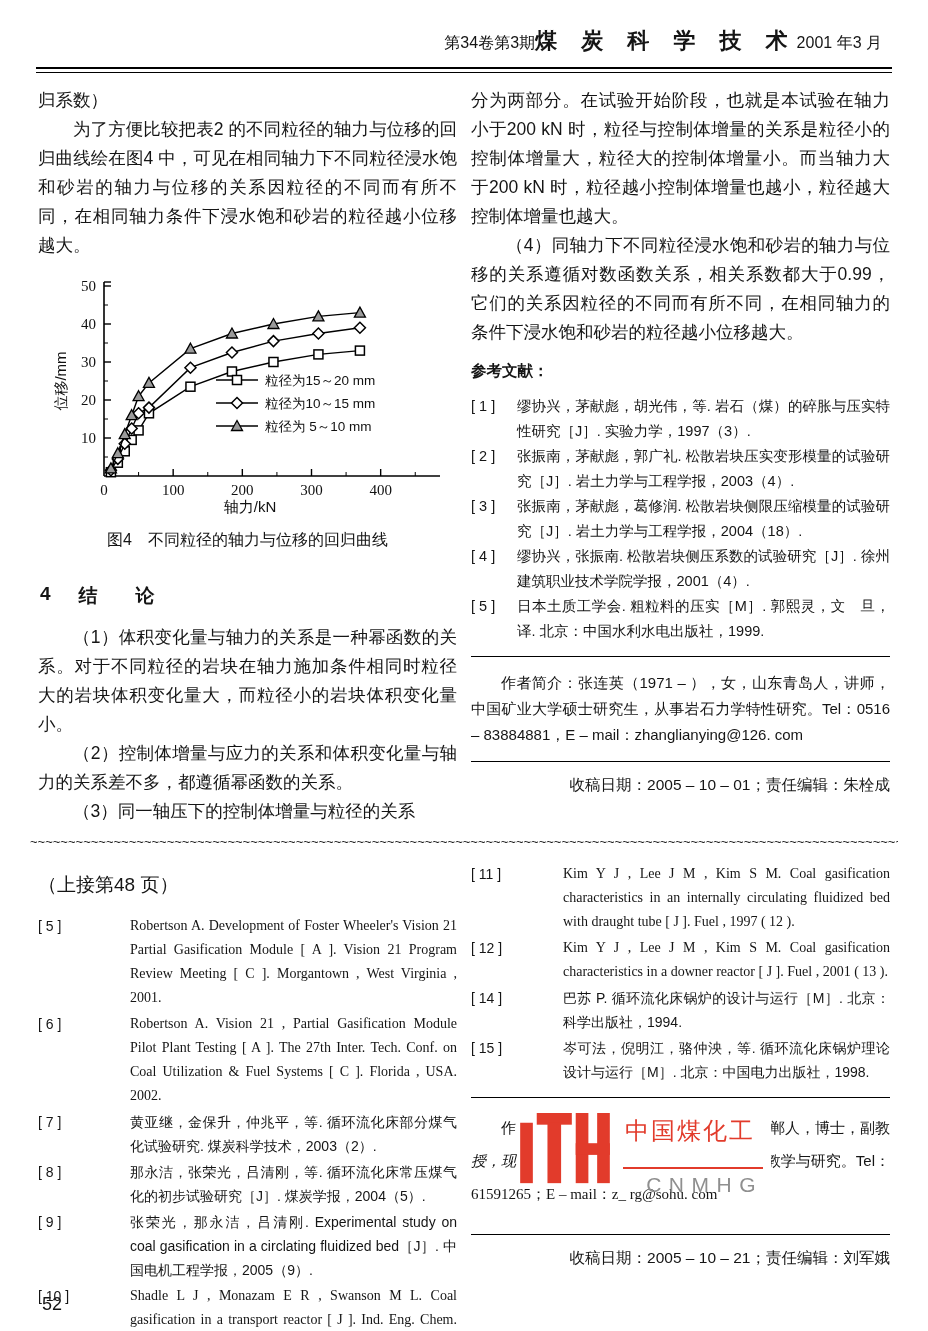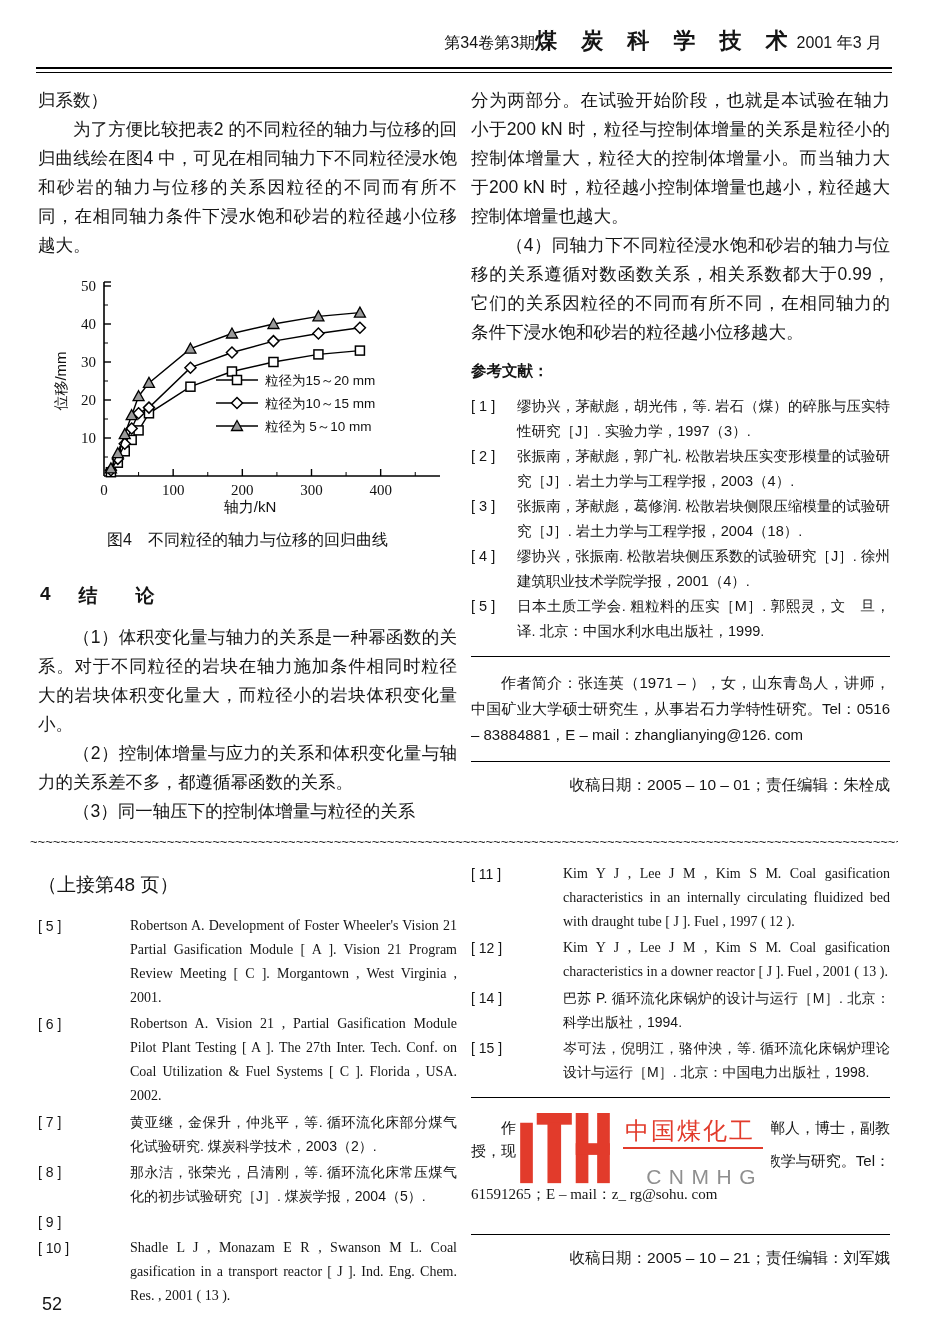--- a/index.html
+++ b/index.html
@@ -25,27 +25,27 @@
   .small .ref-label{width:52px;}
   .thin-rule{border-top:1.3px solid #000;margin:13px 0;}
   .bio{font-size:15px;line-height:26px;text-indent:2em;text-align:justify;margin:0;}
   .received{font-size:15.5px;text-align:right;margin:8px 0 0;}
   .wavy{height:13px;overflow:hidden;margin:10px 30px 8px;font-size:13px;line-height:11px;white-space:nowrap;letter-spacing:0;}
   .cont-note{font-size:19px;margin:10px 0 16px;}
   .pbio{position:relative;height:110px;margin-top:0;font-size:15px;}
   .pb{position:absolute;white-space:nowrap;}
   .pb-l1{top:8px;left:30px;}
   .pb-r1{top:8px;right:0;}
-  .pb-l2{top:31px;left:0;}
+  .pb-l2{top:41px;left:0;font-style:italic;}
   .pb-r2{top:41px;right:0;}
   .pb-l3{top:74px;left:0;}
   .logo{position:absolute;left:48px;top:2px;width:252px;height:76px;background:#fff;display:flex;gap:12px;align-items:stretch;}
   .mono{fill:var(--logo-red,#e23b2b);}
   .logo-text{display:flex;flex-direction:column;justify-content:space-between;padding-top:2px;}
-  .logo-cn{color:var(--logo-red,#e23b2b);font-size:24px;letter-spacing:2px;border-bottom:2.5px solid var(--logo-red,#e23b2b);padding:0 8px 0 2px;}
+  .logo-cn{color:var(--logo-red,#e23b2b);font-size:24px;letter-spacing:2px;border-bottom:2.5px solid var(--logo-red,#e23b2b);padding:0 8px 20px 2px;}
   .logo-en{color:#8f8f8f;font-size:21px;letter-spacing:7.5px;padding-top:4px;text-align:right;}
   .pageno{position:absolute;left:42px;bottom:16px;font-size:18px;}
   .chart-svg{display:inline-block;}
   .tick-label{font-size:15px;font-family:"Liberation Serif","DejaVu Serif",serif;fill:#111;}
   .axis-label{font-size:15px;fill:#111;}
   .legend-label{font-size:13.5px;fill:#111;}
 </style>
 </head>
 <body>
 
@@ -213,20 +213,21 @@
     <span class="ref-text">黄亚继，金保升，仲兆平，等. 循环流化床部分煤气化试验研究. 煤炭科学技术，2003（2）.</span>
   </div>
 
   <div class="ref">
     <span class="ref-label">[ 8 ]</span>
     <span class="ref-text">那永洁，张荣光，吕清刚，等. 循环流化床常压煤气化的初步试验研究［J］. 煤炭学报，2004（5）.</span>
   </div>
 
   <div class="ref">
     <span class="ref-label">[ 9 ]</span>
+    <span class="ref-text">张荣光，那永洁，吕清刚. Experimental study on coal gasification in a circlating fluidized bed［J］. 中国电机工程学报，2005（9）.</span>
   </div>
 
   <div class="ref">
     <span class="ref-label">[ 10 ]</span>
     <span class="ref-text en">Shadle L J , Monazam E R , Swanson M L.  Coal gasification in a transport reactor [ J ].  Ind.  Eng.  Chem.  Res.  , 2001 ( 13 ).</span>
   </div>
 </div>
     </section>
     <section class="col">
       <div class="ref-list small" id="refs-br">

